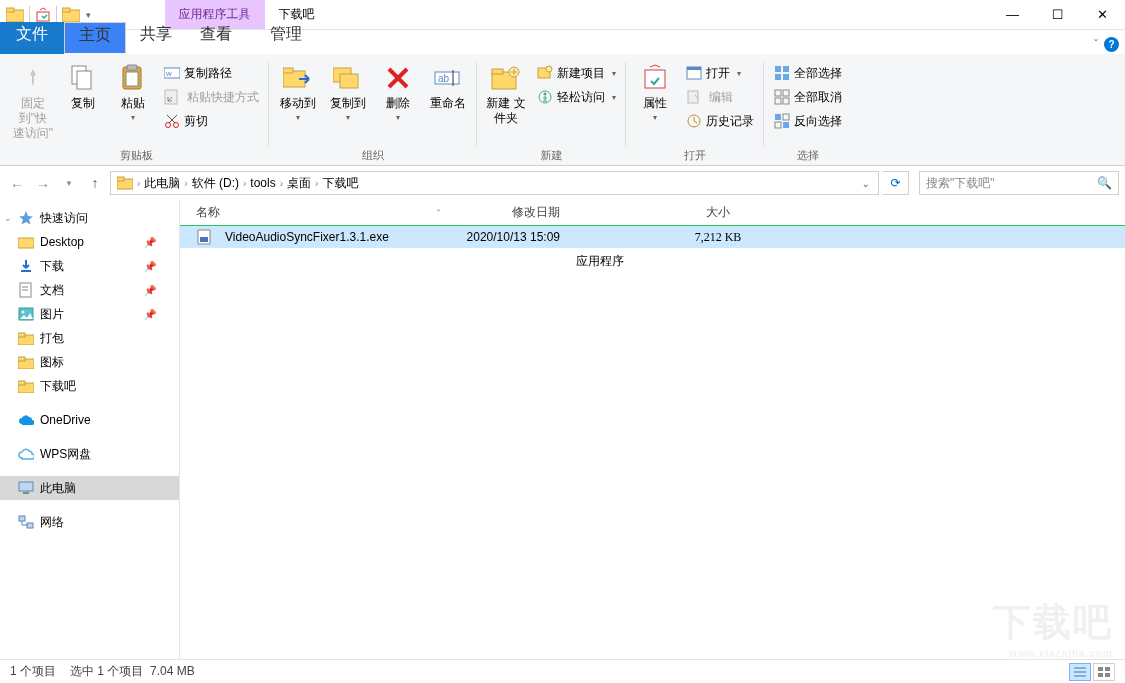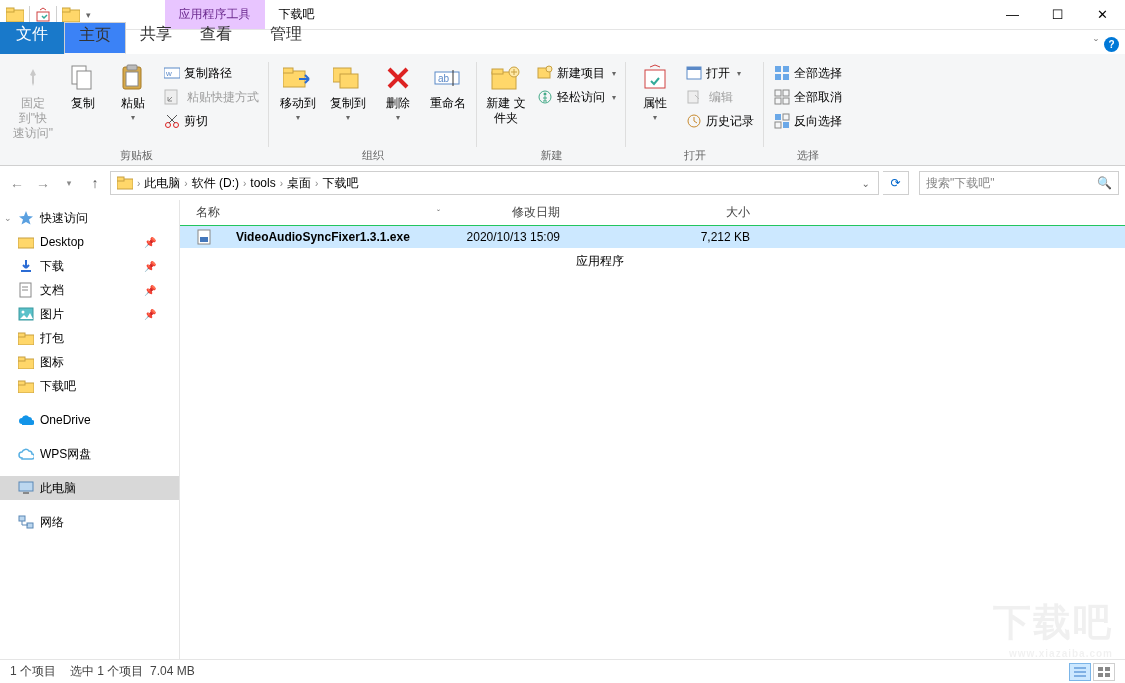--- a/index.html
+++ b/index.html
@@ -59,25 +59,25 @@
 .side-item .chev { position:absolute; left:4px; color:#888; font-size:9px; }
 .side-item.selected { background: #d8d8d8; }
 .side-item .sic { width:16px;height:16px;display:flex;align-items:center;justify-content:center; }
 
 .listview { flex:1; display:flex; flex-direction:column; }
 .list-header { display:flex; height:26px; align-items:center; border-bottom: 1px solid #22c55e; color:#444; padding-left:8px; }
 .col { padding: 0 8px; }
 .col.name { width: 260px; display:flex; align-items:center; gap:4px; }
 .col.date { width: 120px; text-align: right; }
 .col.type { width: 110px; margin-top: 48px; }
-.col.size { width: 80px; text-align:right; }
+.col.size { width: 80px; text-align:center;font-family:Liberation Serif, serif; }
 .sort-ind { font-size:9px; color:#666; }
 .list-row { display:flex; height:22px; align-items:center; padding-left:8px; }
 .list-row.selected { background: #cce8ff; }
-.list-row .col.name { display:flex; align-items:center; gap:24px;font-weight:bold; }
+.list-row .col.name { display:flex; align-items:center; gap:13px; }
 .file-ic { width:16px;height:16px; }
 
 
 .status-bar { position:absolute; bottom:0; left:0; right:0; height:24px; border-top:1px solid #e5e5e5; display:flex; align-items:center; padding: 0 10px; font-size:12px; color:#444; gap:14px; }
 .status-bar .views { margin-left:auto; display:flex; gap:2px; }
 .status-bar .vbtn { width:22px;height:18px;border:1px solid #cfcfcf;display:flex;align-items:center;justify-content:center;font-size:10px;color:#555; }
 .status-bar .vbtn.active { background:#cce8ff;border-color:#7bb5e8; }
 
 .watermark { position:absolute; right:12px; bottom:24px; color: rgba(0,0,0,0.06); font-size:38px; font-weight:bold; pointer-events:none; letter-spacing:2px;}
 .watermark small{font-size:10px;display:block;text-align:right;letter-spacing:1px;}

